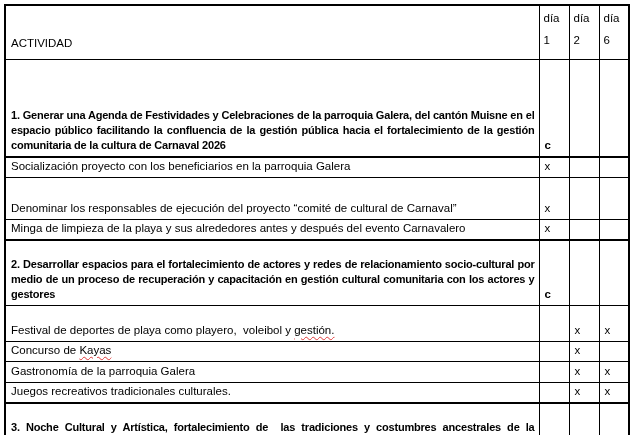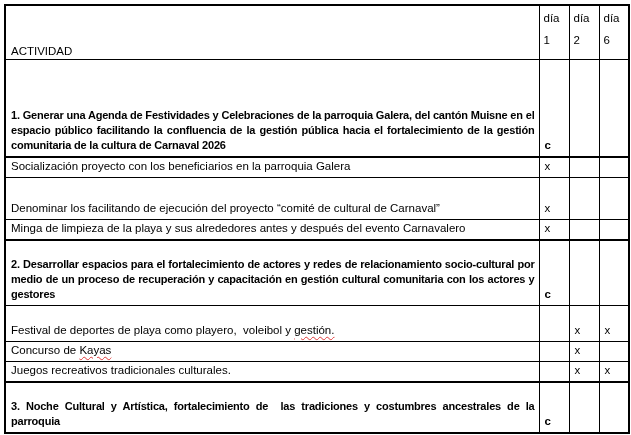--- a/index.html
+++ b/index.html
@@ -25,21 +25,21 @@
     border: 1px solid #000;
     vertical-align: bottom;
     font-size: 11.5px;
     line-height: 15px;
     padding: 1px 4px 3px 5px;
     overflow: hidden;
   }
   
   td.act-header {
     vertical-align: bottom;
-    padding-bottom: 0;
+    padding-bottom: 8px;
   }
   td.day-header {
     vertical-align: top;
     padding: 1px 1px 8px 4px;
     line-height: 22px;
     word-spacing: 100px; 
   }
   
   tr.section td {
     font-weight: bold;
@@ -92,21 +92,21 @@
     </tr>
 
     <tr style="height:19px">
       <td class="label-cell">Socialización proyecto con los beneficiarios en la parroquia Galera</td>
       <td class="mark-cell">x</td>
       <td class="mark-cell"></td>
       <td class="mark-cell"></td>
     </tr>
 
     <tr style="height:42px">
-      <td class="label-cell">Denominar los facilitando de ejecución del proyecto “comité de cultural de Carnaval”</td>
+      <td class="label-cell">Denominar los responsables de ejecución del proyecto “comité de cultural de Carnaval”</td>
       <td class="mark-cell">x</td>
       <td class="mark-cell"></td>
       <td class="mark-cell"></td>
     </tr>
 
     <tr style="height:21px">
       <td class="label-cell">Minga de limpieza de la playa y sus alrededores antes y después del evento Carnavalero</td>
       <td class="mark-cell">x</td>
       <td class="mark-cell"></td>
       <td class="mark-cell"></td>
@@ -127,20 +127,26 @@
     </tr>
 
     <tr style="height:16px">
       <td class="label-cell"><span>Concurso de </span><span class="spell-error">Kayas</span></td>
       <td class="mark-cell"></td>
       <td class="mark-cell">x</td>
       <td class="mark-cell"></td>
     </tr>
 
 
+    <tr style="height:21px">
+      <td class="label-cell">Gastronomía de la parroquia Galera</td>
+      <td class="mark-cell"></td>
+      <td class="mark-cell">x</td>
+      <td class="mark-cell">x</td>
+    </tr>
 
     <tr style="height:21px">
       <td class="label-cell">Juegos recreativos tradicionales culturales.</td>
       <td class="mark-cell"></td>
       <td class="mark-cell">x</td>
       <td class="mark-cell">x</td>
     </tr>
 
     <tr style="height:51px" class="section sec-start">
       <td class="label-cell">3. Noche Cultural y Artística, fortalecimiento de  las tradiciones y costumbres ancestrales de la parroquia</td>

